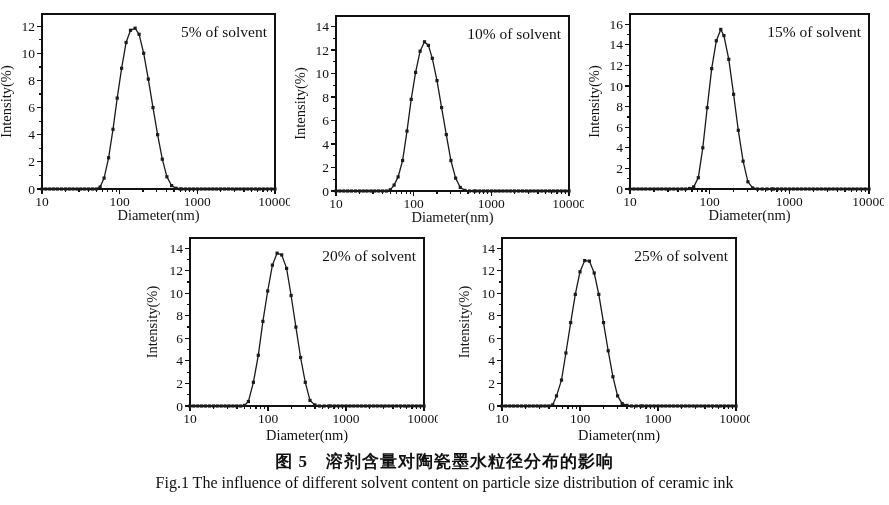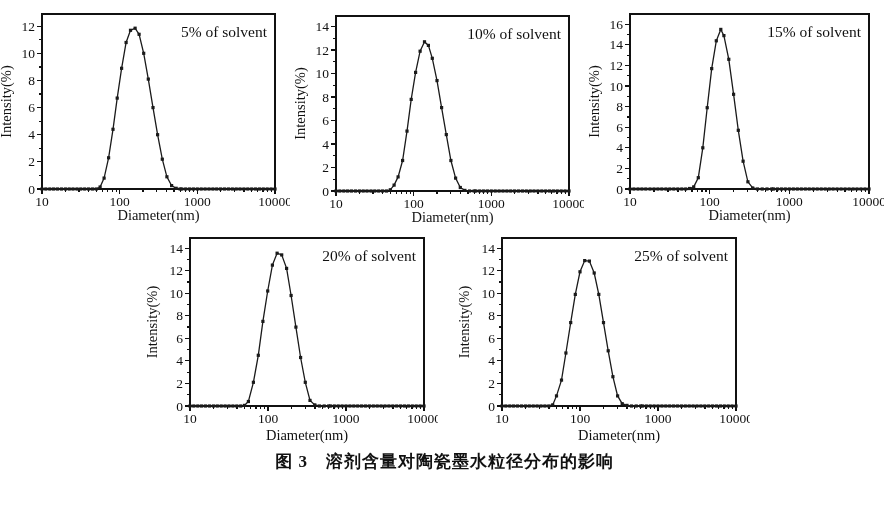--- a/index.html
+++ b/index.html
@@ -642,14 +642,15 @@
           <rect x="264.7" y="178.4" width="3.2" height="3.2"></rect>
           <rect x="268.6" y="178.4" width="3.2" height="3.2"></rect>
           <rect x="272.5" y="178.4" width="3.2" height="3.2"></rect>
           <rect x="276.4" y="178.4" width="3.2" height="3.2"></rect>
         </g>
         <text x="270" y="35" text-anchor="end" font-size="15.5" font-family="&quot;Liberation Serif&quot;,&quot;DejaVu Serif&quot;,serif">25% of solvent</text>
         <text x="161" y="214" text-anchor="middle" font-size="14.5" font-family="&quot;Liberation Serif&quot;,&quot;DejaVu Serif&quot;,serif">Diameter(nm)</text>
         <text transform="translate(11,96) rotate(-90)" text-anchor="middle" font-size="14.5" font-family="&quot;Liberation Serif&quot;,&quot;DejaVu Serif&quot;,serif">Intensity(%)</text>
       </svg></div>
 
-  <div class="caption" id="caption-zh">图 3　溶剂含量对陶瓷墨水粒径分布的影响</div>
+  <div class="caption" id="caption-zh">图 5　溶剂含量对陶瓷墨水粒径分布的影响</div>
+  <div class="caption" id="caption-en">Fig.1 The influence of different solvent content on particle size distribution of ceramic ink</div>
 </div>
 
 </body></html>

